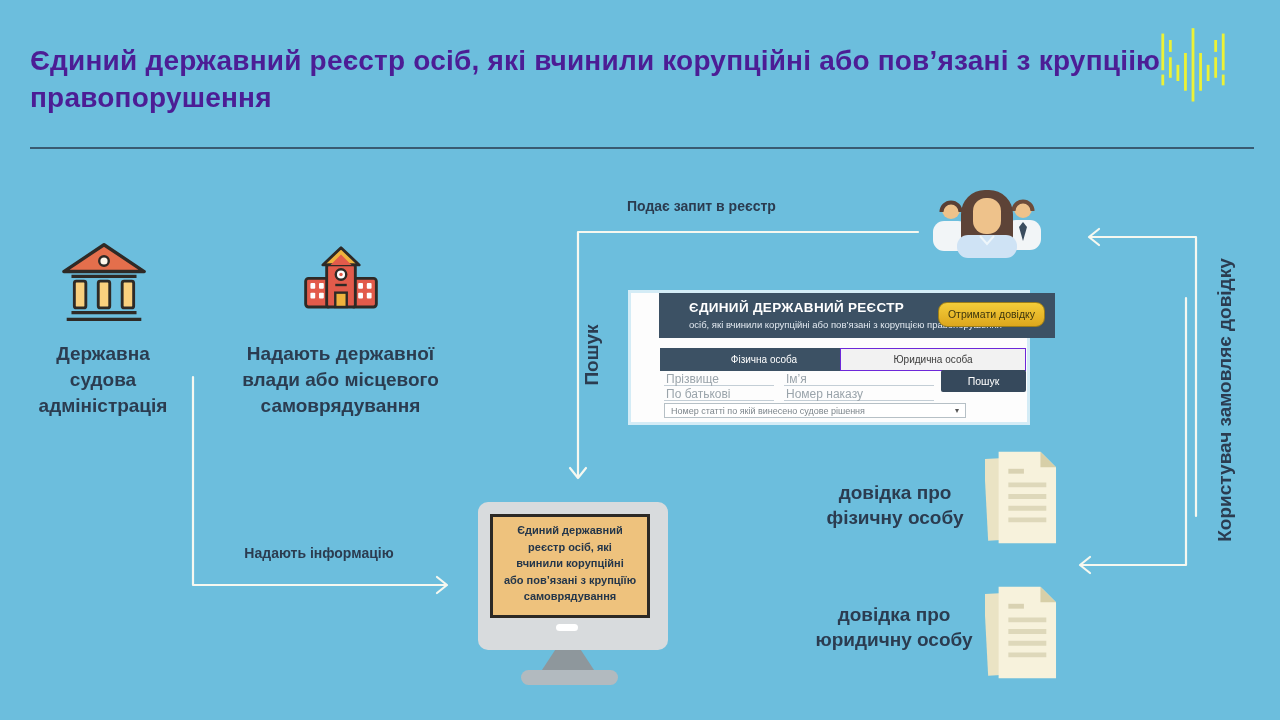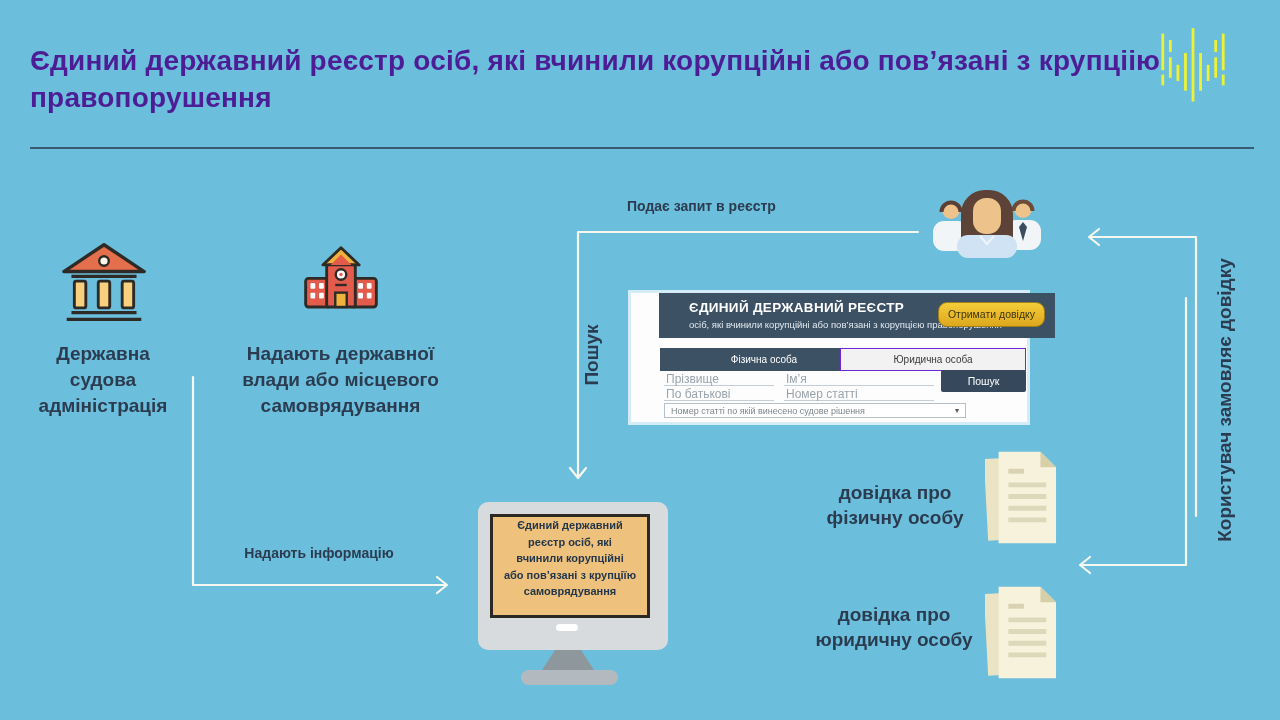--- a/index.html
+++ b/index.html
@@ -47,21 +47,21 @@
   .f-article { position:absolute; left:33px; top:110px; width:302px; height:15px; border:1px solid #b6c0c6;
                font-size:9px; color:#7d868c; display:flex; align-items:center; justify-content:space-between;
                padding:0 6px; background:#fff; cursor:pointer; }
   .f-article .caret { font-size:8px; color:#555; }
 
   
   .monitor-body { position:absolute; left:478px; top:502px; width:190px; height:148px;
                   background:#d8dbdd; border-radius:10px; }
   .monitor-screen { position:absolute; left:490px; top:514px; width:160px; height:104px;
                     background:#eec27d; border:3px solid #2c2925; text-align:center;
-                    font-size:11px; font-weight:bold; color:#24364a; line-height:16.5px; }
+                    font-size:11px; font-weight:bold; color:#24364a; line-height:16.5px; padding-top:5px; }
   .monitor-screen span { display:block; }
   .monitor-pill { position:absolute; left:556px; top:624px; width:22px; height:7px; background:#ffffff; border-radius:4px; }
   .monitor-stand { position:absolute; left:540px; top:650px; width:56px; height:23px; background:#8e979c;
                    clip-path:polygon(27% 0,73% 0,100% 100%,0 100%); }
   .monitor-base { position:absolute; left:521px; top:670px; width:97px; height:15px; background:#b2babf; border-radius:8px; }
 </style>
 </head>
 <body>
 
 <div class="stage">
@@ -171,21 +171,21 @@
       <div class="site-title">ЄДИНИЙ ДЕРЖАВНИЙ РЕЄСТР</div>
       <div class="site-subtitle">осіб, які вчинили корупційні або пов’язані з корупцією правопорушення</div>
       <div class="btn-cert">Отримати довідку</div>
     </div>
     <div class="tab tab-phys">Фізична особа</div>
     <div class="tab tab-legal">Юридична особа</div>
     <div class="field f-surname">Прізвище</div>
     <div class="field f-name">Ім’я</div>
     <div class="btn-search">Пошук</div>
     <div class="field f-patronymic">По батькові</div>
-    <div class="field f-order">Номер статті</div>
+    <div class="field f-order">Номер наказу</div>
     <div class="f-article">
       <span>Номер статті по якій винесено судове рішення</span>
       <span class="caret">▾</span>
     </div>
   </div>
 
   <div class="monitor-body"></div>
   <div class="monitor-screen">
     <span>Єдиний державний</span>
     <span>реєстр осіб, які</span>

